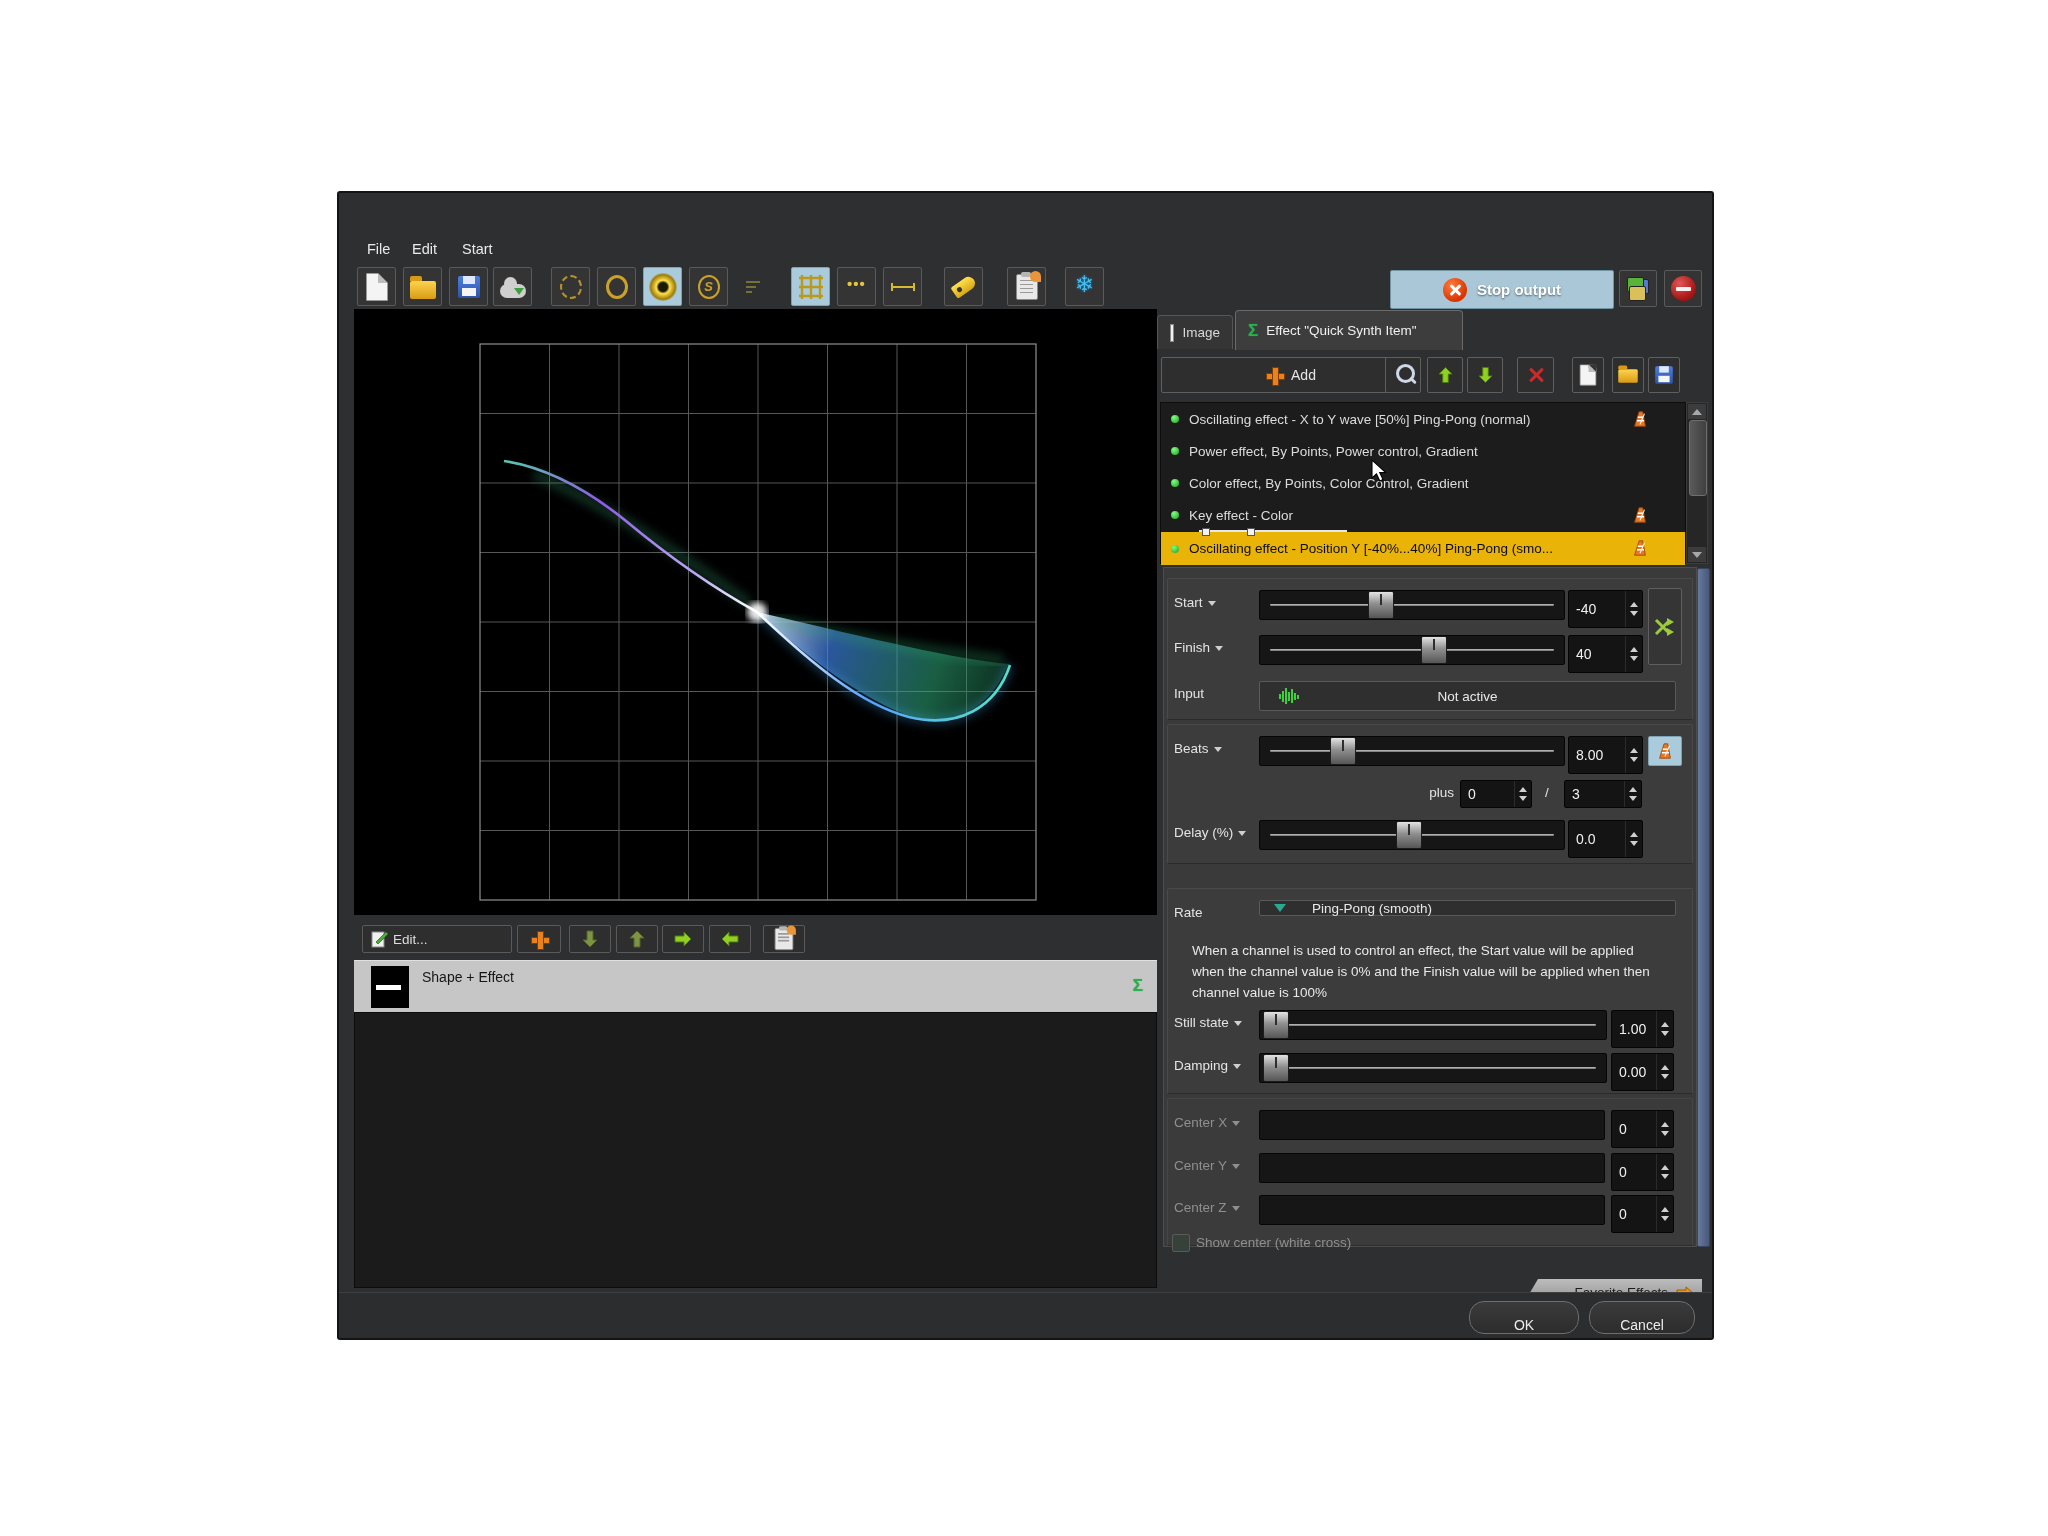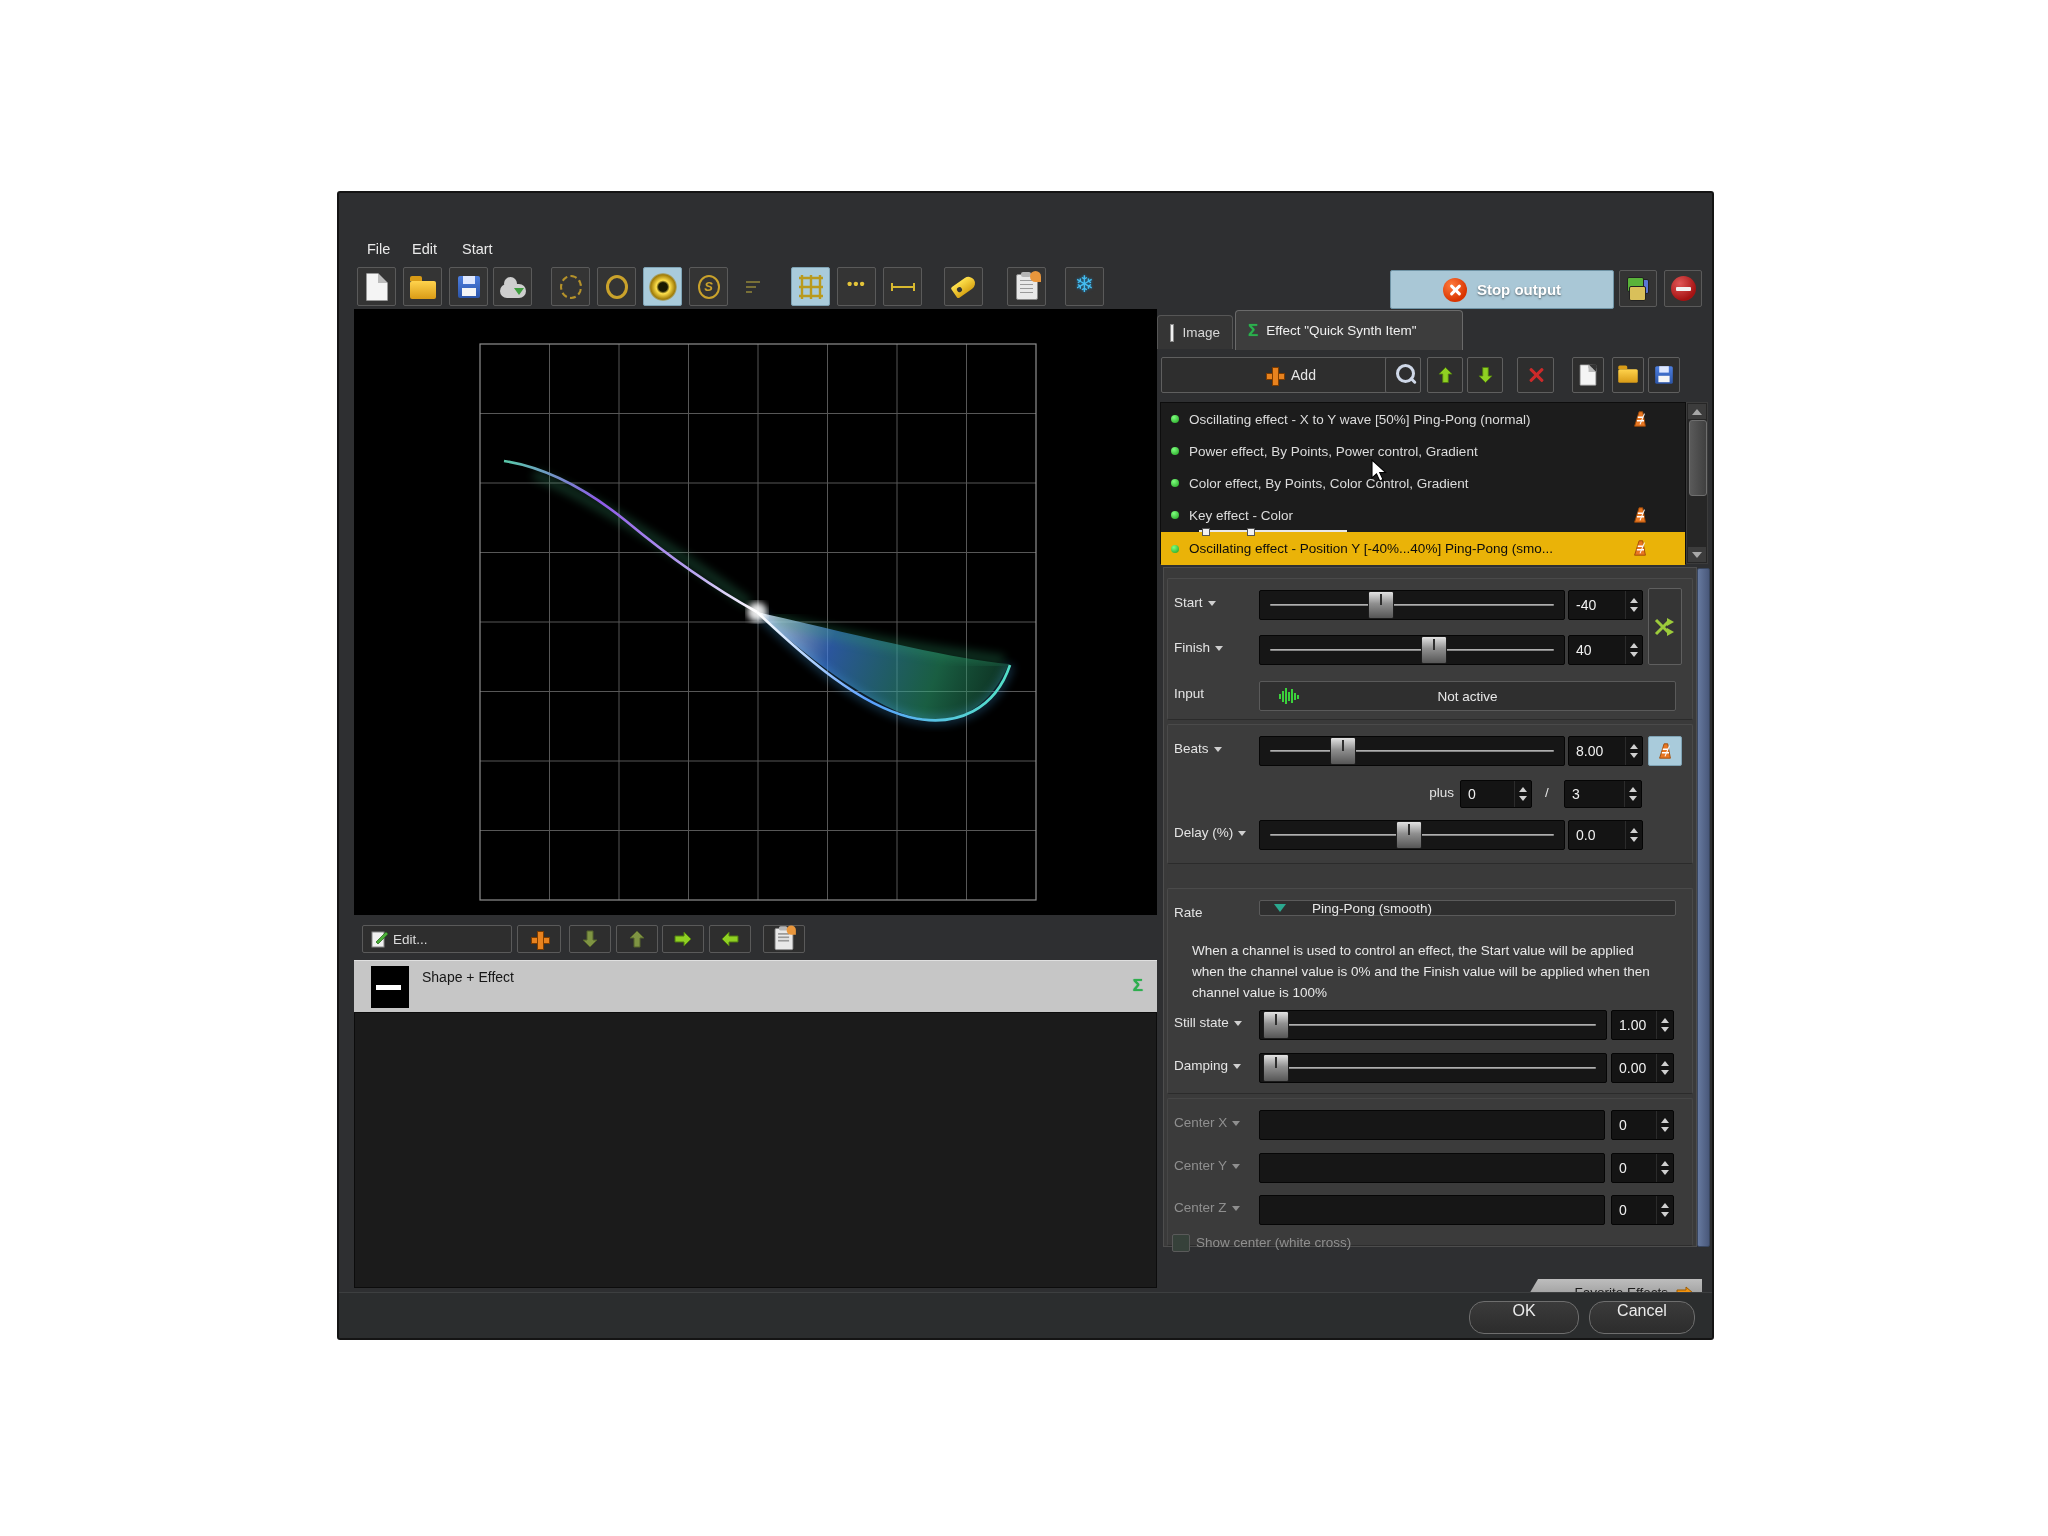--- a/index.html
+++ b/index.html
@@ -72,21 +72,21 @@
         display:flex;align-items:center;justify-content:center;box-sizing:border-box}
   .arrowsvg{display:block}
   .seqrow{position:absolute;left:15px;top:767px;width:803px;height:52px;background:#c6c6c6;border-top:1px solid #e0e0e0}
   .seqthumb{position:absolute;left:17px;top:5px;width:38px;height:42px;background:#000}
   .seqthumb::after{content:'';position:absolute;left:5px;top:19px;width:25px;height:5px;background:#fff}
   .seqlabel{position:absolute;left:68px;top:8px;color:#161616;font-size:14px}
   .sigma{color:#2fae4d;font-weight:bold;font-size:17px;text-shadow:0 0 1px #0a4;line-height:1}
   .seqlist{position:absolute;left:15px;top:819px;width:803px;height:276px;background:#1b1b1b;border:1px solid #0c0c0c;box-sizing:border-box}
   .bottomstrip{position:absolute;left:0;top:1099px;right:0;height:48px;background:#2b2d2e;border-top:1px solid #3d3f40}
   .dlgbtn{position:absolute;top:1108px;height:33px;background:linear-gradient(#3b3b3b,#2c2c2c);border:1px solid #6e6e6e;
-          border-radius:15px;color:#ececec;font-size:16px;display:flex;align-items:flex-start;justify-content:center;box-sizing:border-box}
+          border-radius:15px;color:#ececec;font-size:14px;display:flex;align-items:flex-end;justify-content:center;box-sizing:border-box}
   
   .tab{position:absolute;background:#353535;border:1px solid #565656;border-bottom:none;border-radius:4px 4px 0 0;
        display:flex;align-items:center;gap:8px;padding:0 12px;box-sizing:border-box}
   .tab.active{background:#3d3d3d;border-color:#6a6a6a}
   .itemicon{width:20px;height:16px;background:#f0f0f0;border:1px solid #888;position:relative}
   .itemicon::before{content:'';position:absolute;left:2px;top:3px;right:2px;height:3px;background:#d04545}
   .itemicon::after{content:'';position:absolute;left:2px;top:9px;right:2px;height:3px;background:#4565d0}
   .fxbtn{position:absolute;top:164px;height:36px;background:#2e2e2e;border:1px solid #5f5f5f;border-radius:2px;
          display:flex;align-items:center;justify-content:center;gap:8px;box-sizing:border-box}
   .plus{position:relative;width:17px;height:17px}
@@ -112,21 +112,21 @@
   .prow{position:absolute;left:0;right:0;height:34px}
   .plabel{position:absolute;left:10px;top:7px;font-size:13.5px;color:#e4e4e4;display:flex;align-items:center;gap:5px}
   .plabel.dis{color:#8f8f8f}
   .dda{display:inline-block;border-left:4px solid transparent;border-right:4px solid transparent;border-top:5px solid #cfcfcf;margin-top:2px}
   .slider{position:absolute;top:2px;height:30px;background:#161616;border:1px solid #060606;border-radius:2px;box-sizing:border-box}
   .slider::after{content:'';position:absolute;left:10px;right:10px;top:13px;height:2px;background:linear-gradient(#c4c4c4,#6f6f6f);border-radius:2px}
   .slider.empty::after{display:none}
   .thumb{position:absolute;top:0px;width:26px;height:28px;background:linear-gradient(#e3e3e3,#8f8f8f 45%,#565656);
          border:1px solid #1c1c1c;border-radius:2px;z-index:2;box-sizing:border-box}
   .thumb::after{content:'';position:absolute;left:11px;top:2px;width:2px;height:11px;background:#2e2e2e}
-  .vbox{position:absolute;top:2px;height:30px;background:#141414;border:1px solid #050505;border-radius:2px;
+  .vbox{position:absolute;top:2px;height:38px;background:#141414;border:1px solid #050505;border-radius:2px;
         display:flex;align-items:center;box-sizing:border-box}
   .vbox span{flex:1;padding-left:7px;font-size:14px;color:#f0f0f0}
   .spin{width:16px;height:100%;display:flex;flex-direction:column;align-items:center;justify-content:center;gap:4px;border-left:1px solid #2b2b2b}
   .spin .u{border-left:4px solid transparent;border-right:4px solid transparent;border-bottom:5px solid #d0d0d0}
   .spin .d{border-left:4px solid transparent;border-right:4px solid transparent;border-top:5px solid #d0d0d0}
   .sidebtn{position:absolute;background:#353535;border:1px solid #5f5f5f;border-radius:2px;display:flex;align-items:center;justify-content:center;box-sizing:border-box}
   .sidebtn.metro{background:#a9cbdb;border-color:#7fa3b5}
   .wide{position:absolute;top:2px;height:30px;background:#2f2f2f;border:1px solid #5a5a5a;border-radius:2px;
         display:flex;align-items:center;box-sizing:border-box;font-size:13.5px;color:#e8e8e8}
   .desc{position:absolute;left:28px;width:472px;font-size:13.5px;color:#e8e8e8;line-height:1.55}

